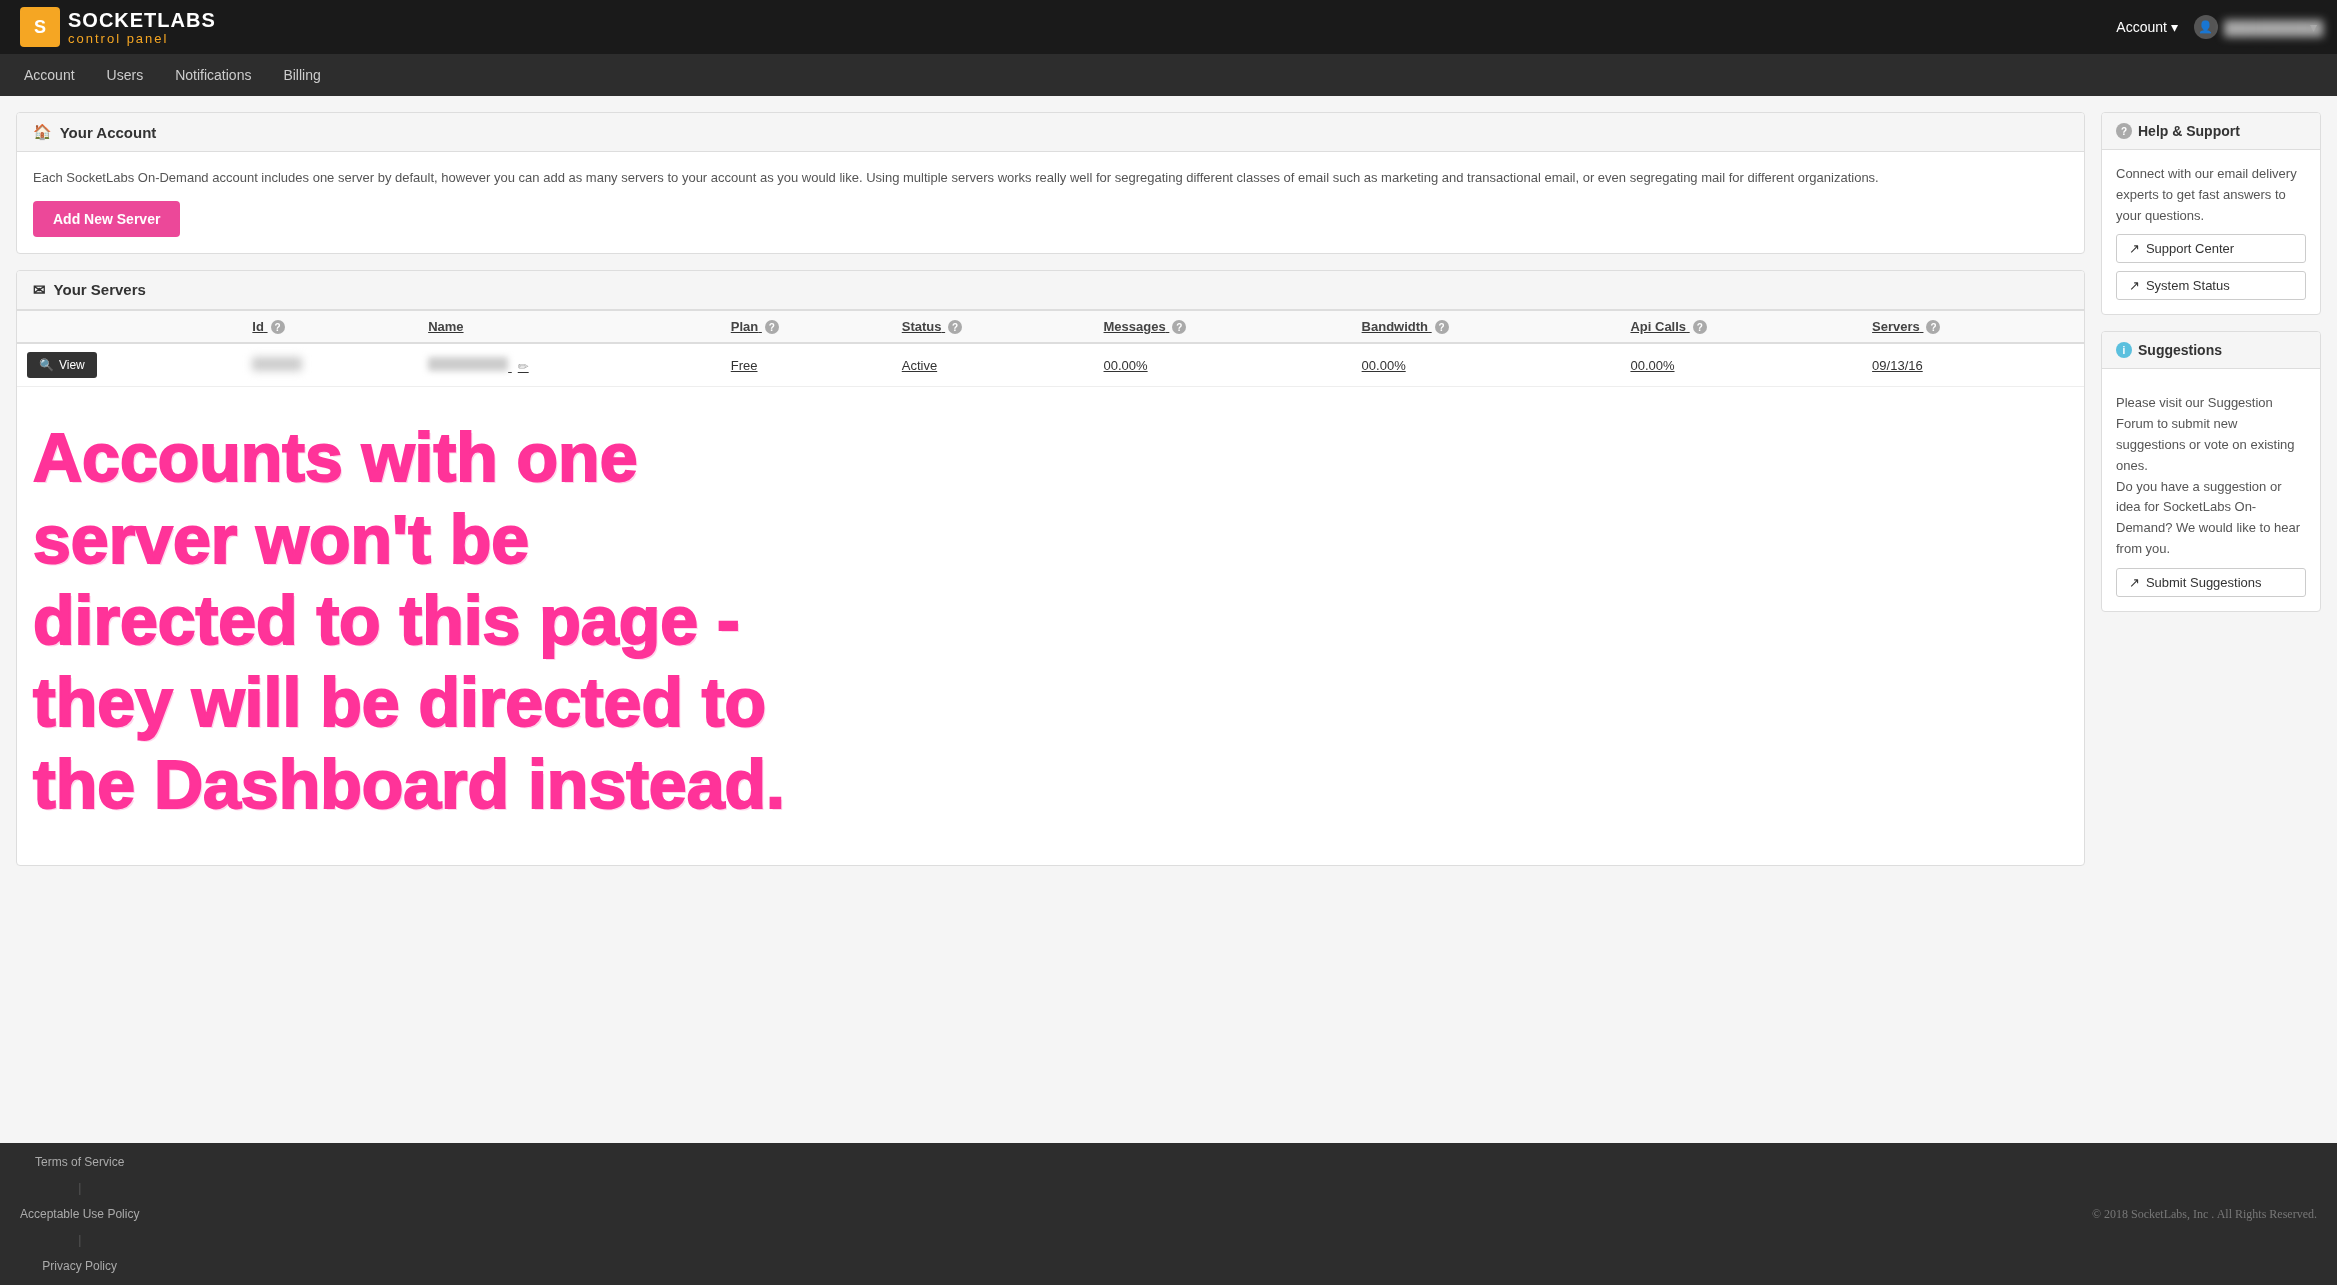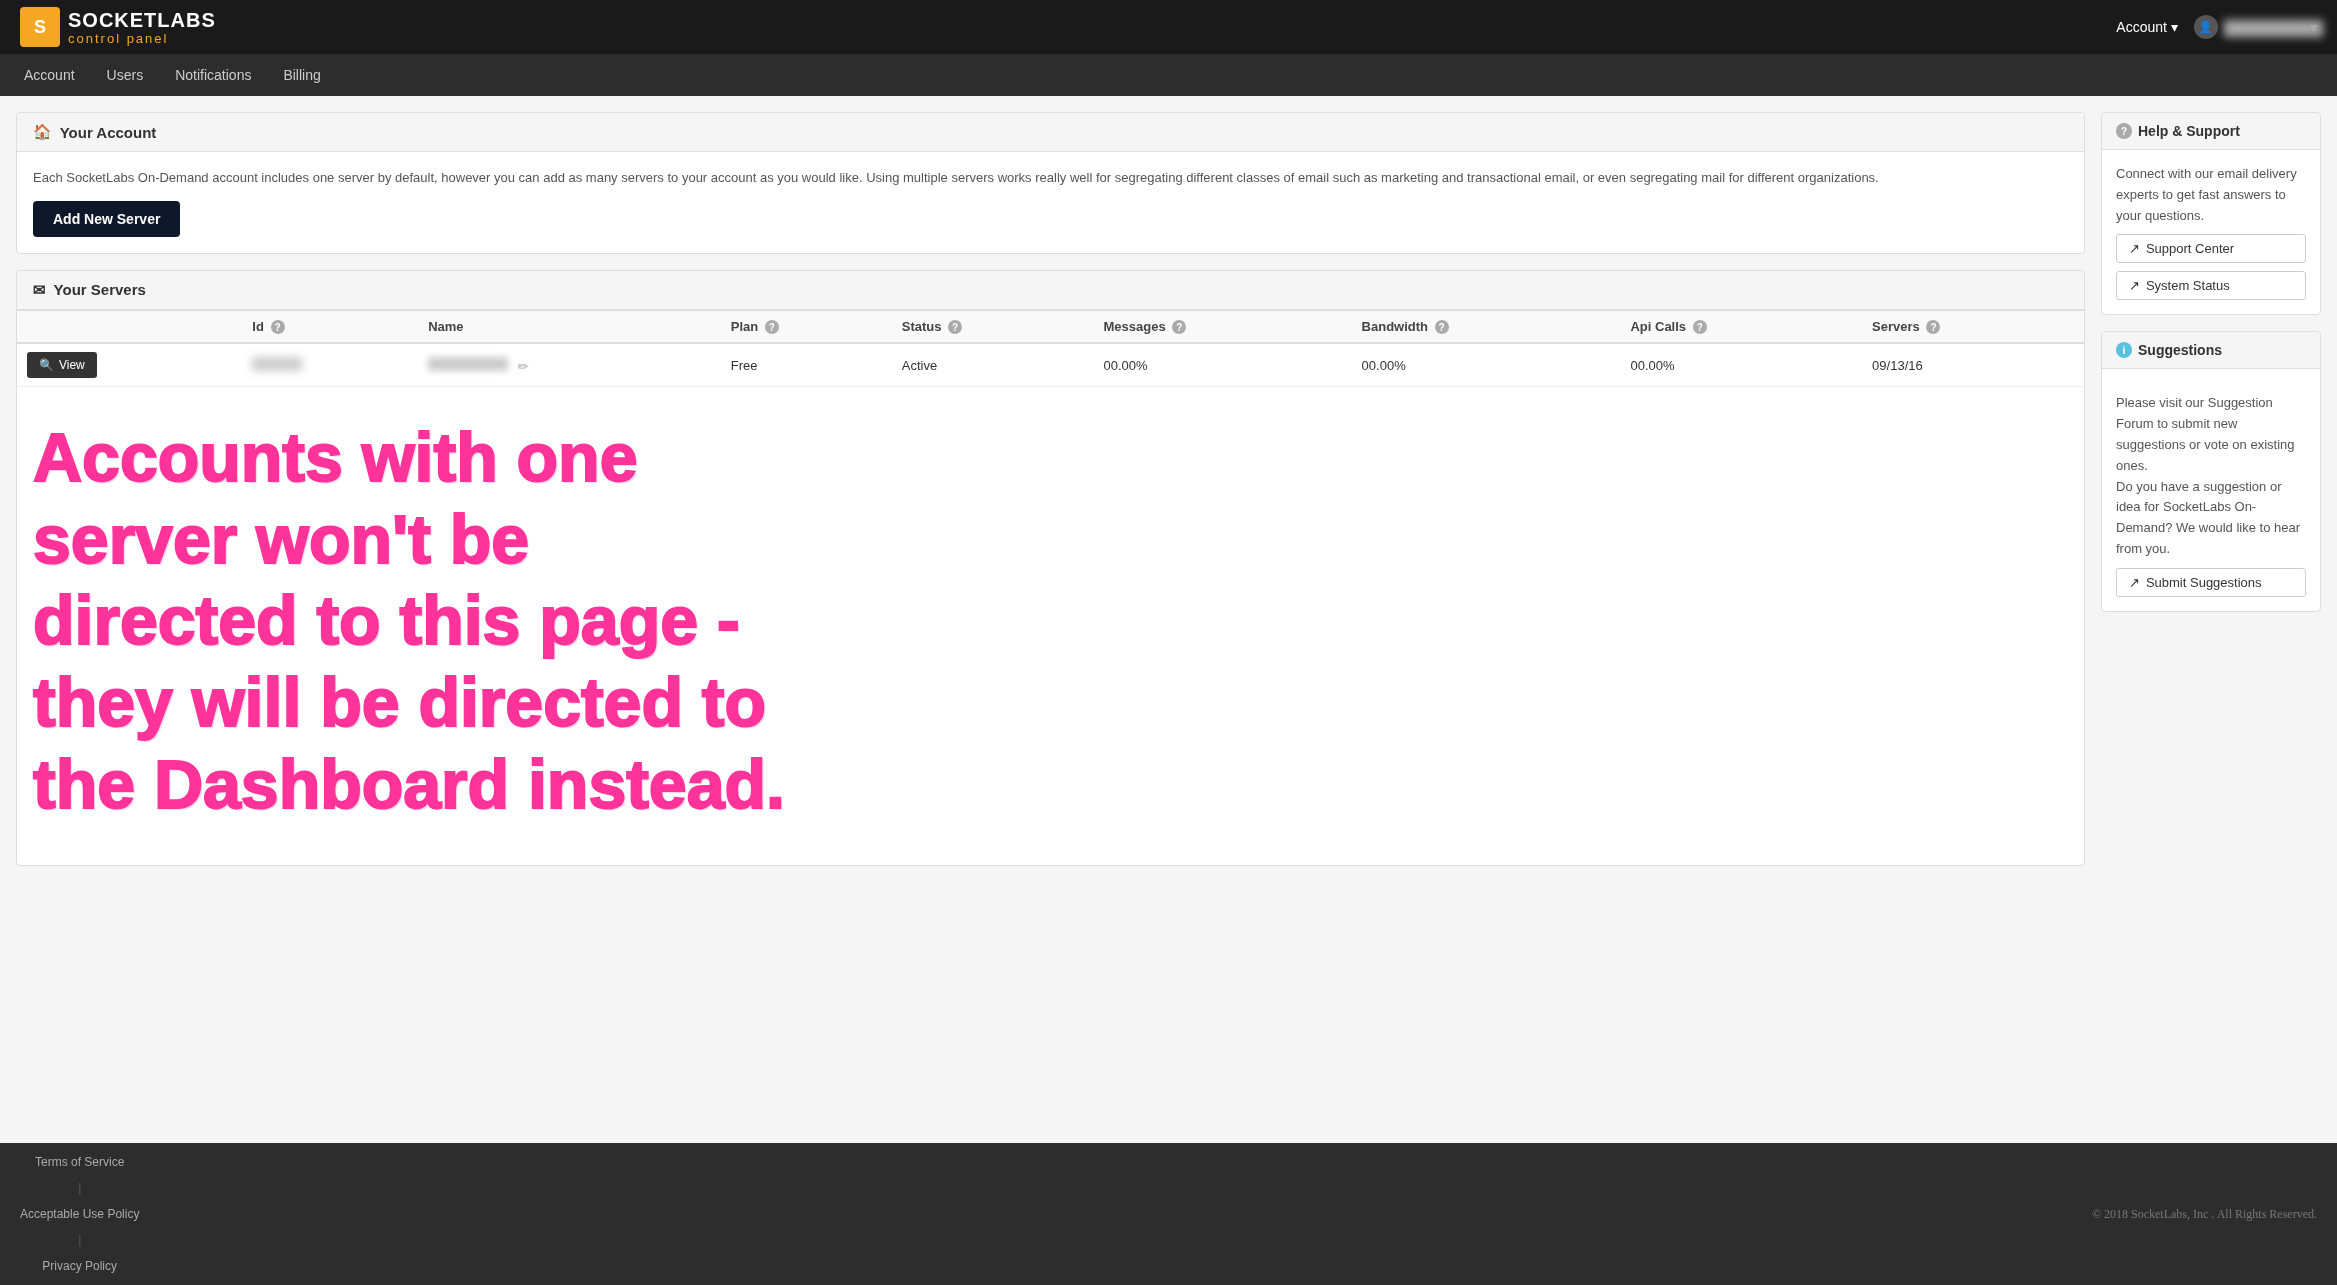--- a/index.html
+++ b/index.html
@@ -146,21 +146,21 @@
     }
 
     
     .account-desc {
       font-size: 13px;
       color: #555;
       line-height: 1.6;
       margin-bottom: 12px;
     }
     .add-server-btn {
-      background: #0f172a;
+      background: #ec4899;
       color: white;
       border: none;
       padding: 10px 20px;
       border-radius: 4px;
       font-size: 14px;
       font-weight: bold;
       cursor: pointer;
     }
 
     
@@ -380,21 +380,21 @@
         <p class="account-desc">Each SocketLabs On-Demand account includes one server by default, however you can add as many servers to your account as you would like. Using multiple servers works really well for segregating different classes of email such as marketing and transactional email, or even segregating mail for different organizations.</p>
         <button class="add-server-btn">Add New Server</button>
       </div>
     </div>
 
     <div class="card">
       <div class="card-header">
         <span>✉</span>
         <span>Your Servers</span>
       </div>
-      <div style="overflow-x:auto;">
+      <div style="overflow-x:auto;text-decoration:underline;">
         <table class="servers-table">
           <thead>
             <tr>
               <th></th>
               <th>
                 <span>Id</span>
                 <span class="help-icon">?</span>
               </th>
               <th>
                 <span>Name</span>

